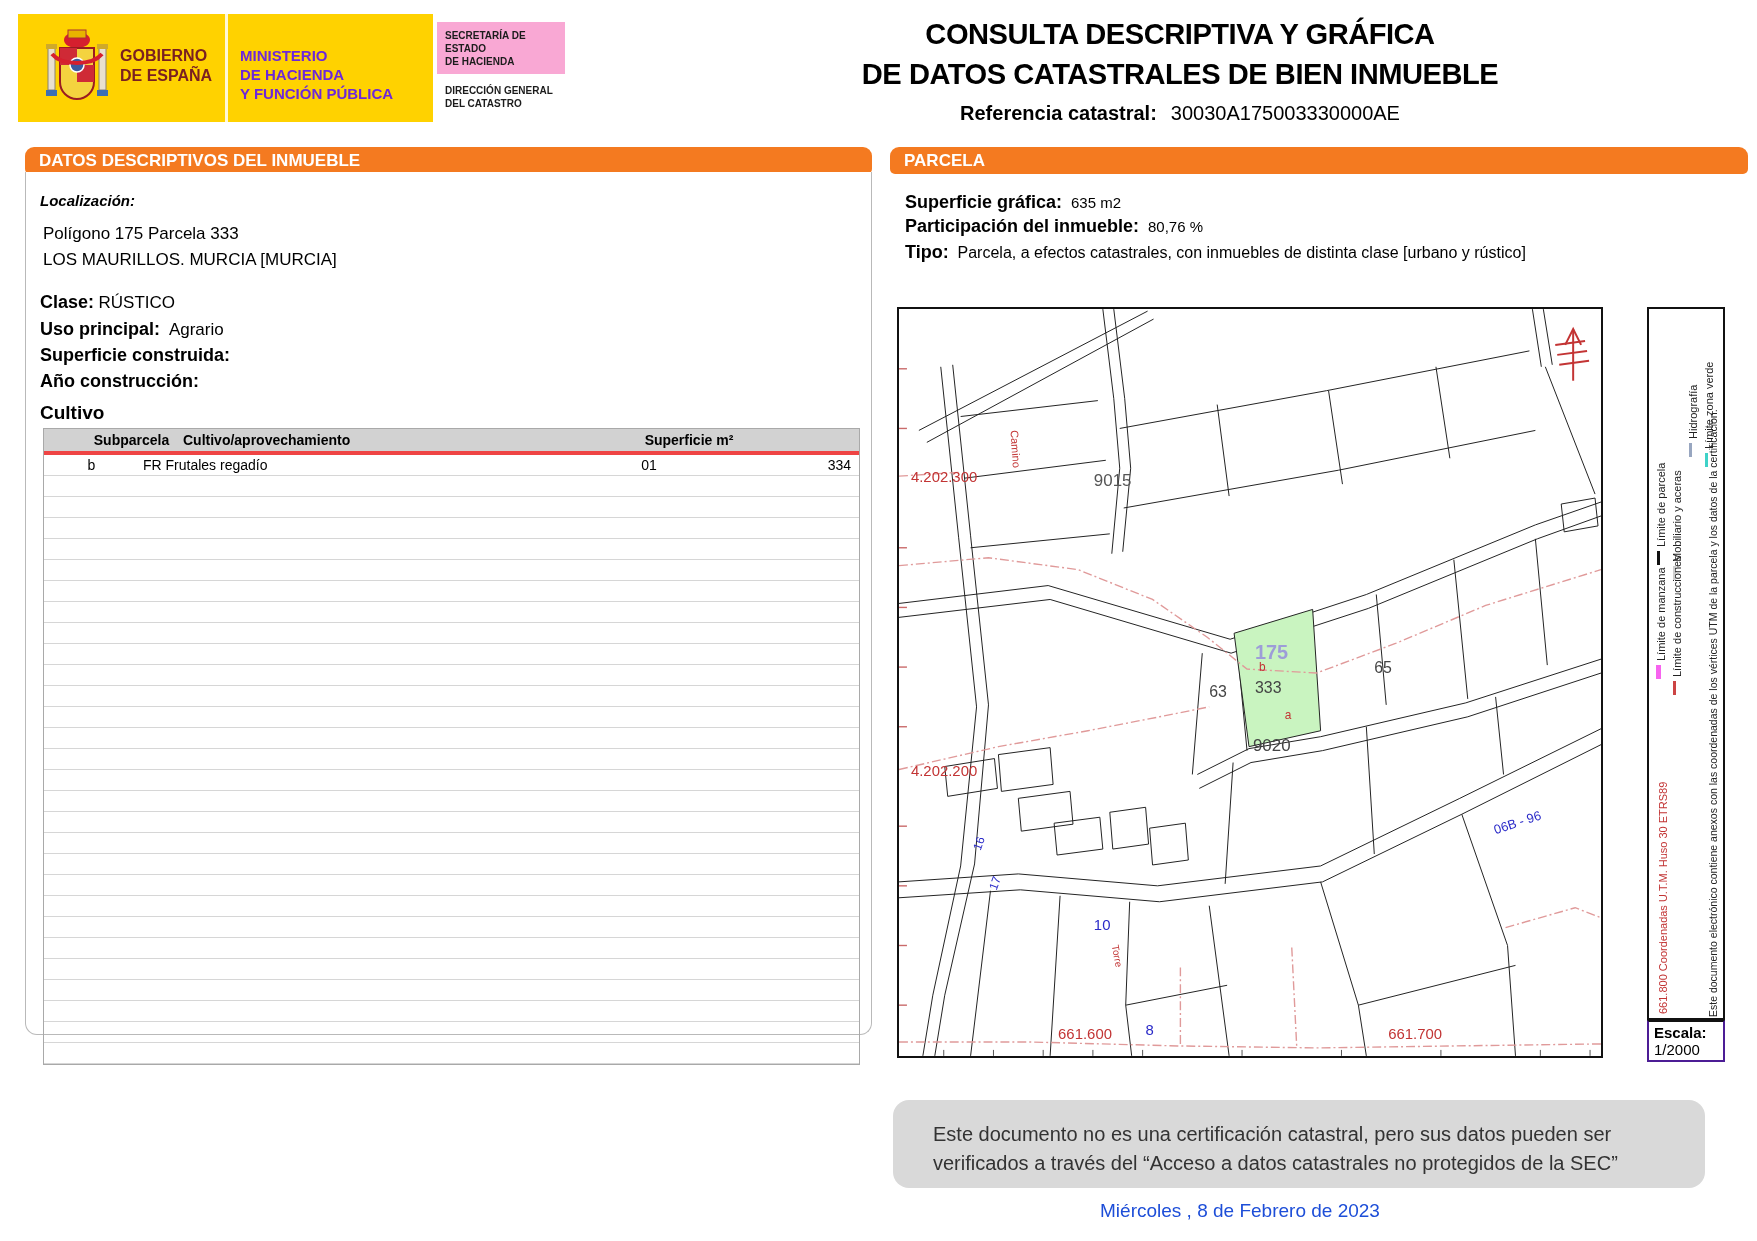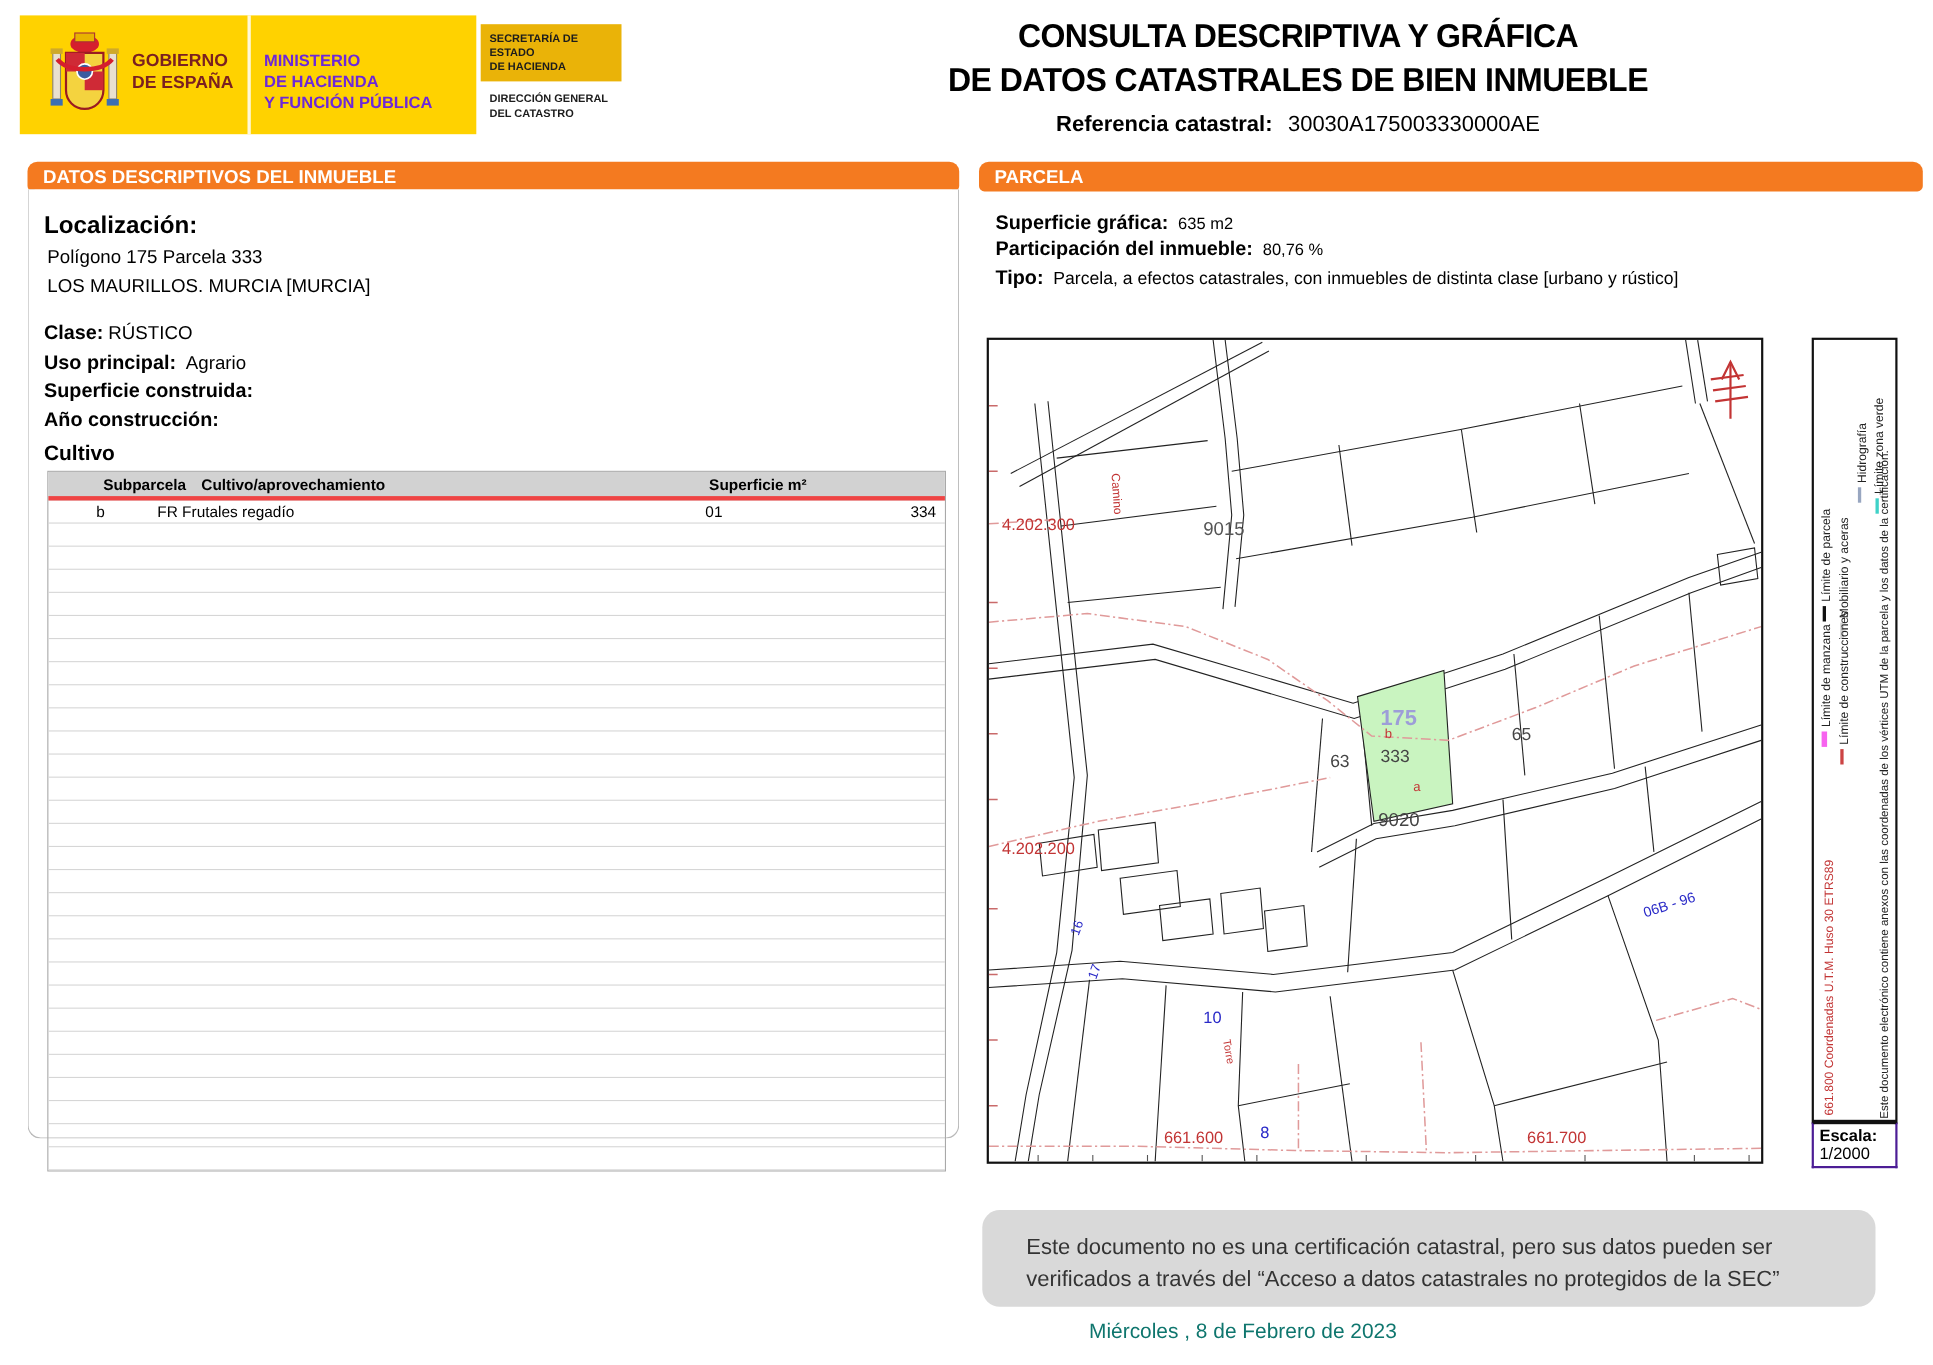--- a/index.html
+++ b/index.html
@@ -5,21 +5,21 @@
   html,body{margin:0;padding:0;background:#ffffff;}
   body{font-family:"Liberation Sans","DejaVu Sans",sans-serif;color:#000;}
   #page{position:relative;width:1757px;height:1241px;background:#fff;overflow:hidden;}
 
   
   .logo-yellow{position:absolute;left:18px;top:14px;width:415px;height:108px;background:#ffd200;}
   .logo-divider{position:absolute;left:207px;top:0;width:3px;height:108px;background:#ffffff;opacity:.85;}
   .gob-text{position:absolute;left:102px;top:32px;color:#7a2021;font-weight:bold;font-size:16px;line-height:20px;}
   .min-text{position:absolute;left:222px;top:32px;color:#6d28d9;font-weight:bold;font-size:15px;line-height:19px;}
   .coat{position:absolute;left:20px;top:12px;}
-  .secretaria-box{position:absolute;left:437px;top:22px;width:128px;height:52px;background:#eab308;padding:7px 0 0 8px;box-sizing:border-box;font-size:10px;font-weight:600;line-height:13px;color:#1c1c1c;}
+  .secretaria-box{position:absolute;left:437px;top:22px;width:128px;height:52px;background:#f9a8d4;padding:7px 0 0 8px;box-sizing:border-box;font-size:10px;font-weight:600;line-height:13px;color:#1c1c1c;}
   .direccion-box{position:absolute;left:445px;top:84px;font-size:10px;font-weight:600;line-height:13px;color:#1c1c1c;}
 
   .doc-title{position:absolute;left:845px;top:14px;width:670px;text-align:center;font-weight:bold;font-size:30px;line-height:40px;letter-spacing:-.5px;transform:scaleX(.97);}
   .ref-line{position:absolute;left:845px;top:102px;width:670px;text-align:center;font-size:20px;}
   .ref-line b{margin-right:14px;}
 
   
   .panel-bar{position:absolute;height:27px;background:#f47a20;border-radius:9px 9px 5px 5px;color:#fff;font-weight:bold;font-size:17px;line-height:27px;padding-left:14px;box-sizing:border-box;}
   .left-bar{left:25px;top:147px;width:847px;}
   .right-bar{left:890px;top:147px;width:858px;}
@@ -50,21 +50,21 @@
   .escala-box{position:absolute;left:1647px;top:1020px;width:78px;height:42px;border:2px solid #4c1d95;border-top:2px solid #111;box-sizing:border-box;padding:2px 0 0 5px;background:#fff;}
   .escala-box .l1{font-weight:bold;font-size:15px;line-height:17px;}
   .escala-box .l2{font-size:15px;line-height:17px;}
 
   .vtext{position:absolute;transform-origin:0 0;transform:rotate(-90deg);white-space:nowrap;font-size:11px;color:#222;}
   .vtext.red{color:#c23434;}
   .vswatch{position:absolute;width:3px;height:14px;}
 
   
   .disclaimer{position:absolute;left:893px;top:1100px;width:812px;height:88px;background:#d9d9d9;border-radius:16px;box-sizing:border-box;padding:20px 40px 0 40px;font-size:20px;line-height:29px;color:#333;}
-  .datefoot{position:absolute;left:990px;top:1200px;width:500px;text-align:left;font-size:19px;color:#0f766e;}
+  .datefoot{position:absolute;left:990px;top:1200px;width:500px;text-align:center;font-size:19px;color:#1d4ed8;}
 </style>
 </head>
 <body>
 
 <div id="page">
 
   <div class="logo-yellow">
     <div class="coat">
       <svg width="78" height="86" viewBox="0 0 78 86">
         <ellipse cx="39" cy="14" rx="13" ry="8" fill="#d51f2e"></ellipse>
@@ -106,21 +106,21 @@
     <div>CONSULTA DESCRIPTIVA Y GRÁFICA</div>
     <div>DE DATOS CATASTRALES DE BIEN INMUEBLE</div>
   </div>
   <div class="ref-line">
     <b>Referencia catastral:</b><span>30030A175003330000AE</span>
   </div>
 
   <div class="panel-bar left-bar"><span>DATOS DESCRIPTIVOS DEL </span><span style="font-weight:800">INMUEBLE</span></div>
   <div class="left-body"></div>
 
-  <div class="fieldrow" style="left:40px;top:192px;"><span class="lp-label" style="font-size:22px;">Localización:</span></div>
+  <div class="fieldrow" style="left:40px;top:192px;"><span class="lp-label" style="font-size:15px;font-style:italic;">Localización:</span></div>
   <div class="fieldrow" style="left:43px;top:224px;"><span class="lp-value">Polígono 175 Parcela 333</span></div>
   <div class="fieldrow" style="left:43px;top:250px;"><span class="lp-value">LOS MAURILLOS. MURCIA [MURCIA]</span></div>
 
   <div class="fieldrow" style="left:40px;top:292px;"><span class="lp-label">Clase:</span> <span class="lp-value">RÚSTICO</span></div>
   <div class="fieldrow" style="left:40px;top:319px;"><span class="lp-label">Uso principal:</span>&nbsp; <span class="lp-value">Agrario</span></div>
   <div class="fieldrow" style="left:40px;top:345px;"><span class="lp-label">Superficie construida:</span> <span class="lp-value"></span></div>
   <div class="fieldrow" style="left:40px;top:371px;"><span class="lp-label">Año construcción:</span> <span class="lp-value"></span></div>
 
   <div class="fieldrow" style="left:40px;top:402px;"><span class="lp-label" style="font-size:19px;">Cultivo</span></div>
 

